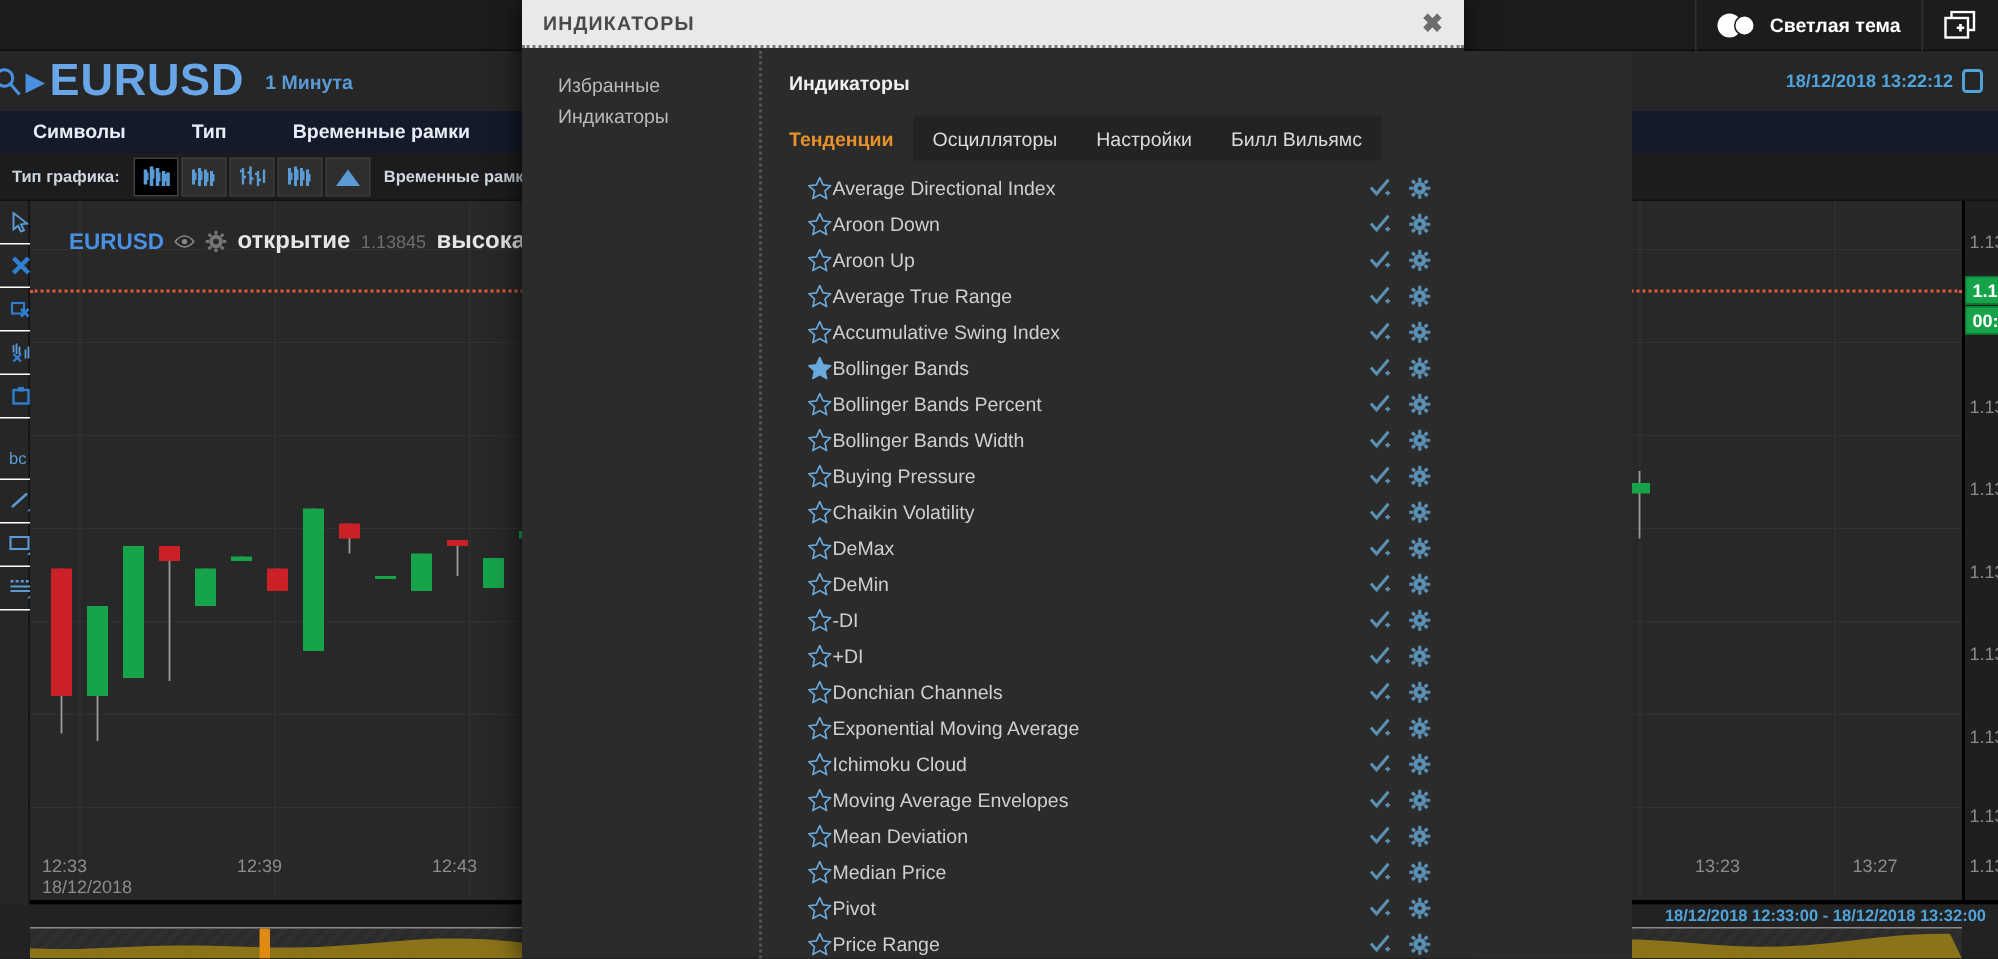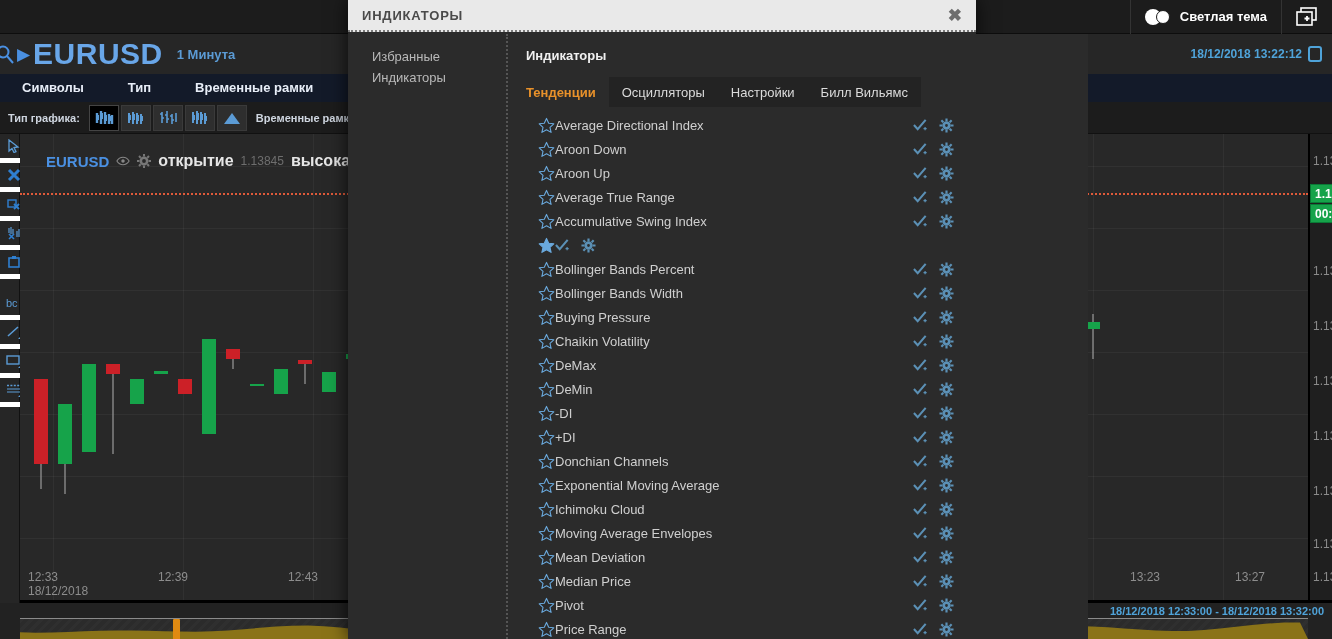--- a/index.html
+++ b/index.html
@@ -72,21 +72,21 @@
   .tb-btn.active { background: #000; border-color: #444; }
   .tb-btn svg { display: block; }
 
   
   .tool-rail {
     position: absolute; left: 0; top: 134px; width: 20px; height: 505px;
     background: #262626; border-right: 1px solid #111;
   }
   .tool-rail-btn {
     width: 28px; height: 29px; display: flex; align-items: center; justify-content: center;
-    border-bottom: 5px solid #ffffff;
+    border-bottom: 1px solid #ffffff;
   }
   .tool-rail-btn svg { display:block; }
   .rail-gap { height: 12px; }
 
   
   .chart-panel {
     position: absolute; left: 20px; top: 134px; width: 1288px; height: 466px;
     background: #282828; overflow: hidden;
   }
   .chart-grid {
@@ -605,20 +605,21 @@
                   </g>
                 </svg>
               </span>
             </div>
             <div class="ind-row">
               <span>
                 <svg class="star" viewBox="0 0 20 19">
                   <path d="M10 1.2l2.6 5.6 6 .7-4.5 4.1 1.3 6-5.4-3.1-5.4 3.1 1.3-6L1.4 7.5l6-.7z" fill="#6aa9dd" stroke="#6aa9dd" stroke-width="1.3" stroke-linejoin="round"></path>
                 </svg>
               </span>
+              <span class="ind-name">Bollinger Bands</span>
               <span class="ind-actions">
                 <svg class="chk-icon" viewBox="0 0 16 14">
                   <path d="M1 6.5l4 4.5L13.5 1" fill="none" stroke="#5b90b5" stroke-width="2.2"></path>
                   <path d="M11.2 10.4h3.4M12.9 8.7v3.4" stroke="#5b90b5" stroke-width="1.3"></path>
                 </svg>
                 <svg class="gear-icon2" viewBox="0 0 16 16">
                   <circle cx="8" cy="8" r="3" fill="none" stroke="#5b90b5" stroke-width="3"></circle>
                   <g stroke="#5b90b5" stroke-width="2.3">
                     <path d="M8 .5v3M8 12.5v3M.5 8h3M12.5 8h3M2.5 2.5l2.1 2.1M11.4 11.4l2.1 2.1M13.5 2.5l-2.1 2.1M4.6 11.4l-2.1 2.1"></path>
                   </g>

